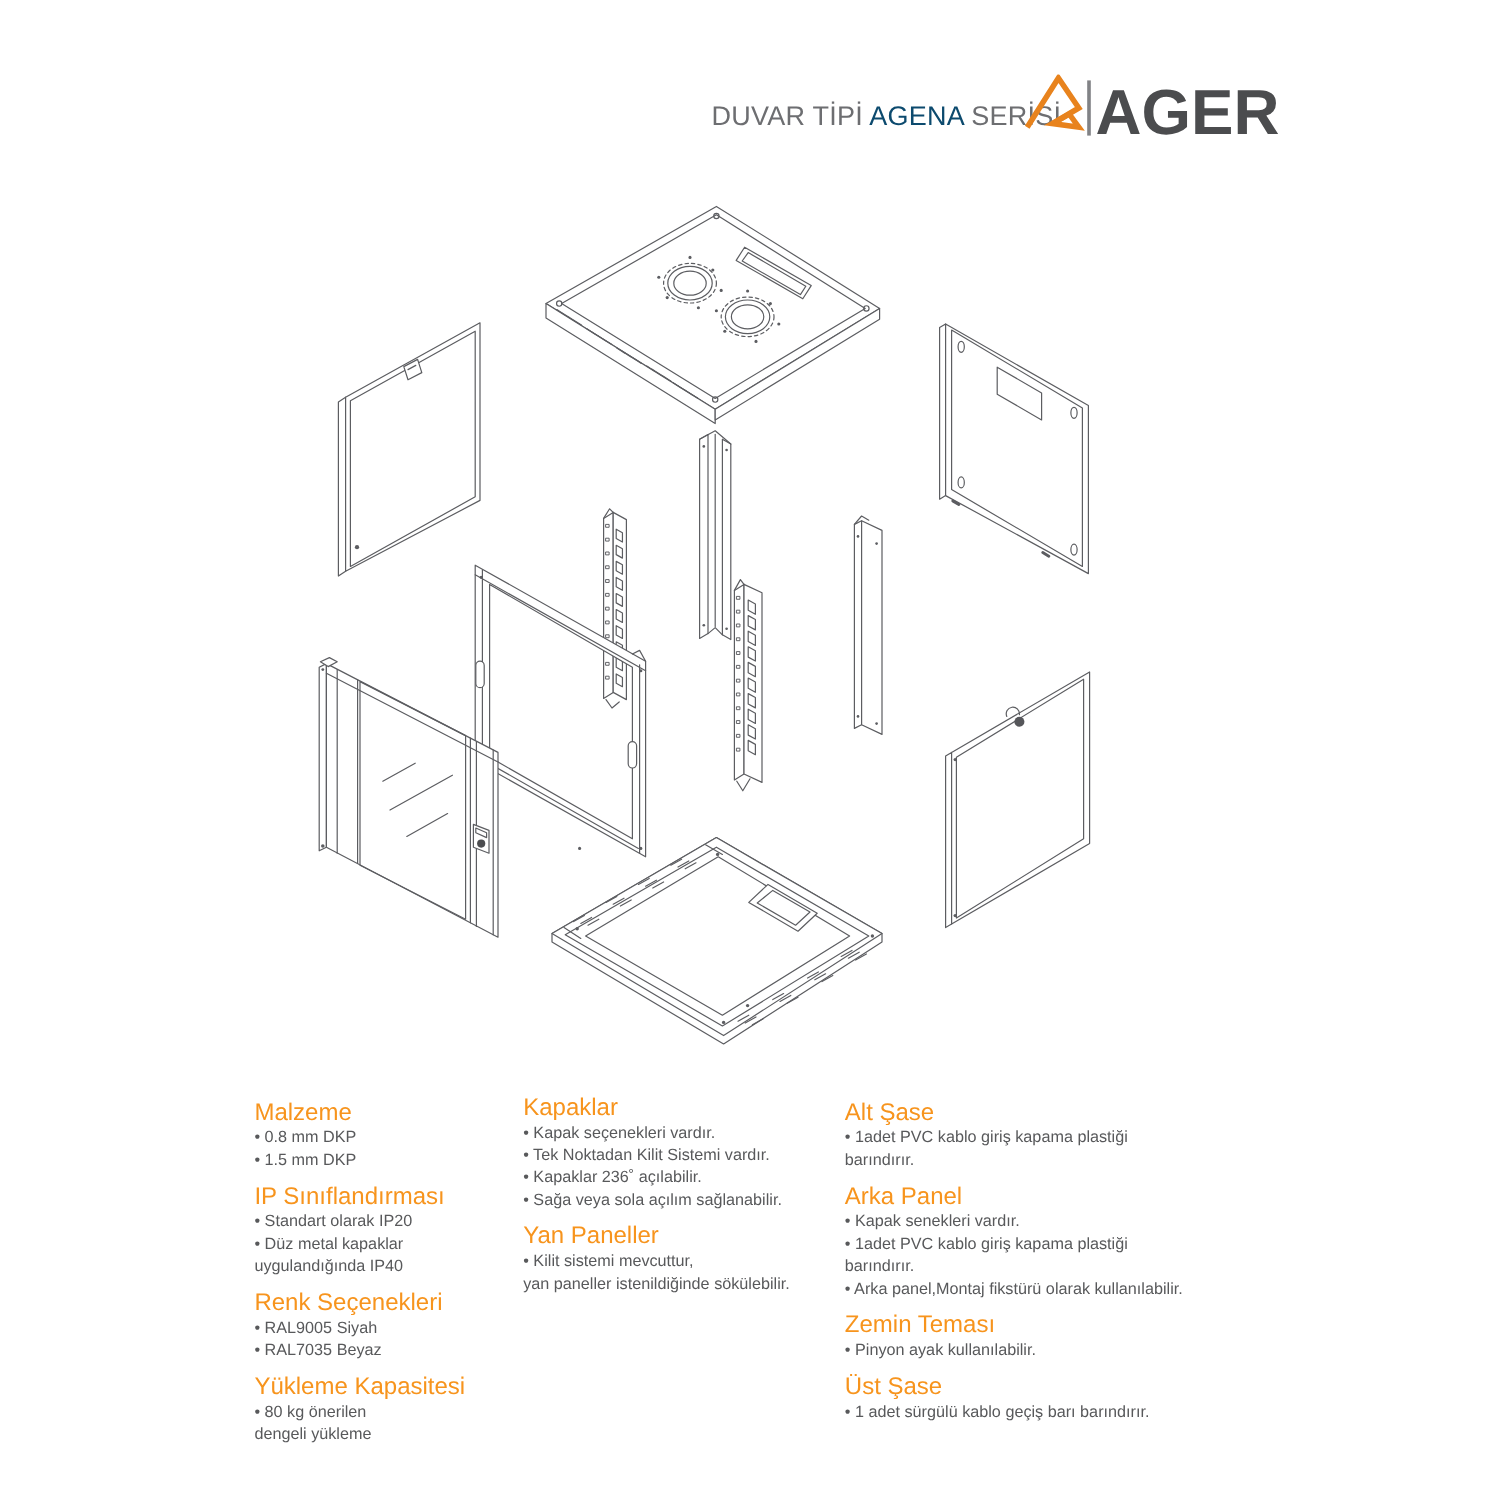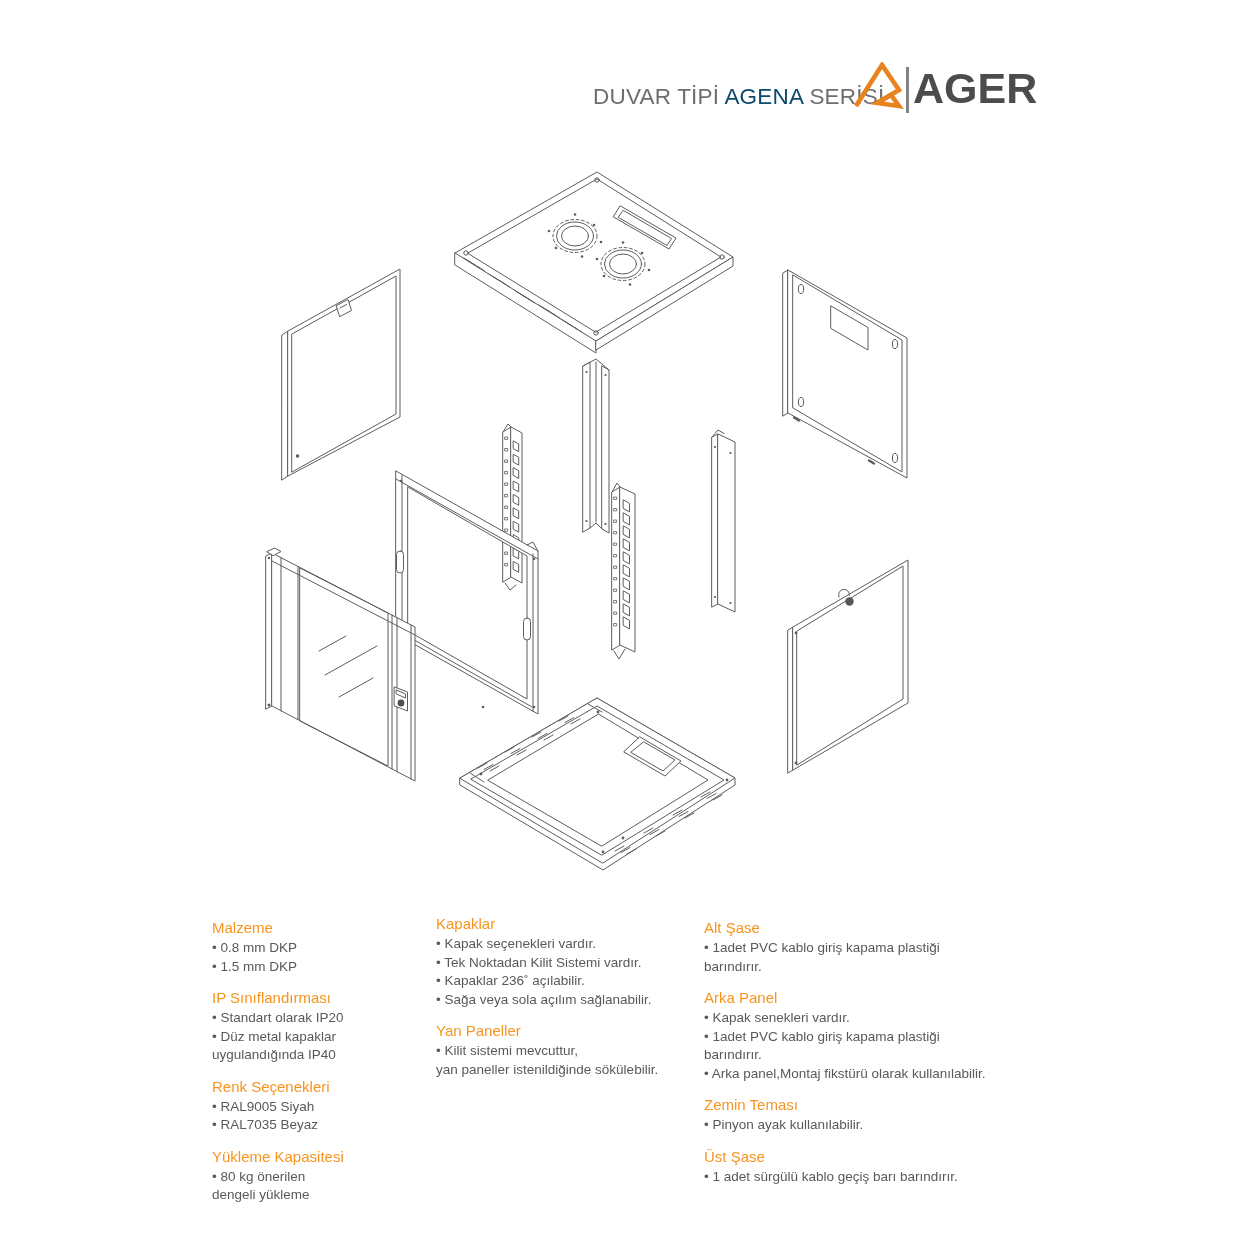--- a/index.html
+++ b/index.html
@@ -4,31 +4,31 @@
 <style>
   html,body{margin:0;padding:0;background:#ffffff;}
   #page{position:relative;width:1250px;height:1250px;background:#ffffff;overflow:hidden;
         font-family:"Liberation Sans","DejaVu Sans",sans-serif;}
 
   
   .title{position:absolute;left:593px;top:84px;font-size:22.5px;color:#6D6E71;letter-spacing:.2px;white-space:nowrap;}
   .title .accent{color:#0c4a6e;}
   .logo-icon{position:absolute;left:853px;top:62px;}
   .logo-divider{position:absolute;left:906px;top:67px;width:2.5px;height:46px;background:#818285;}
-  .brand{position:absolute;left:913px;top:64px;font-size:43px;font-weight:bold;color:#4B4C4E;letter-spacing:0px;white-space:nowrap;}
+  .brand{position:absolute;left:913px;top:64px;font-size:53px;font-weight:bold;color:#4B4C4E;letter-spacing:0px;white-space:nowrap;}
 
   
   .diagram{position:absolute;left:250px;top:150px;width:700px;height:740px;}
 
   
   .col{position:absolute;color:#58595B;font-size:13.5px;line-height:18.5px;}
   .col-1{left:212px;top:919px;width:205px;}
   .col-2{left:436px;top:915px;width:295px;}
   .col-3{left:704px;top:919px;width:330px;}
-  .sec h3{margin:13px 0 3px 0;font-size:15px;font-weight:400;color:#F7941D;line-height:17px;}
+  .sec h3{margin:13px 0 3px 0;font-size:20px;font-weight:400;color:#F7941D;line-height:17px;}
   .sec:first-child h3{margin-top:0;}
   .sec p{margin:0;white-space:pre-wrap;}
 </style>
 </head>
 <body>
 
 <div id="page">
 
   <div class="title">
     <span>DUVAR TİPİ </span><span class="accent">AGENA</span><span> SERİSİ</span>

